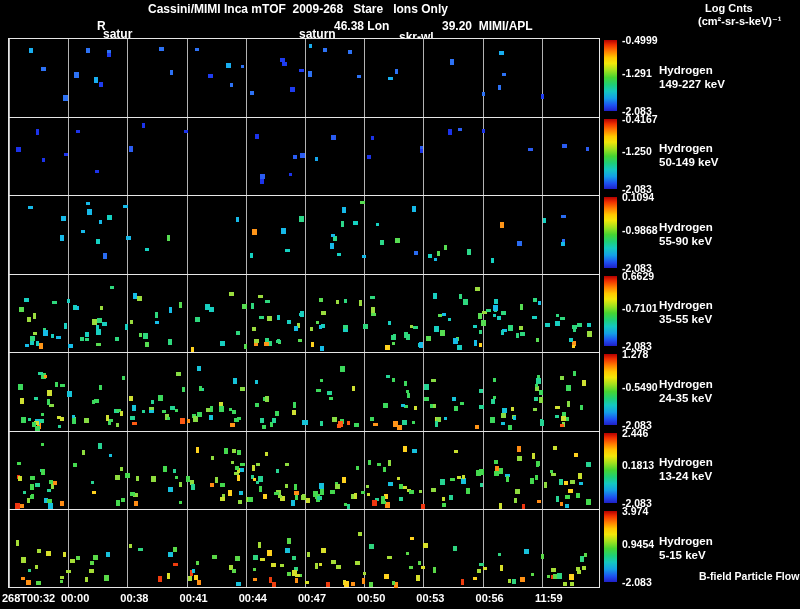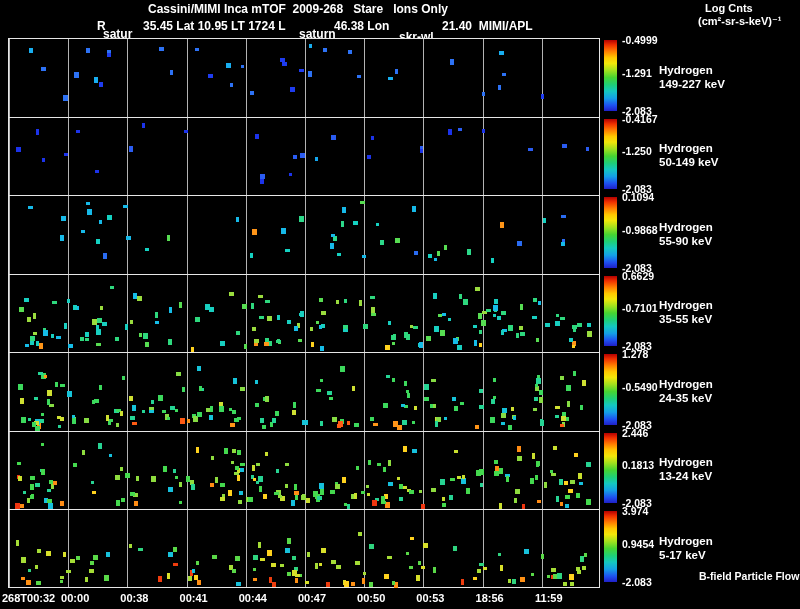--- a/index.html
+++ b/index.html
@@ -52,23 +52,22 @@
 </style>
 </head>
 <body>
 
 <div class="screen">
 
   <span class="hdr hdr-title">Cassini/MIMI Inca mTOF  2009-268   Stare   Ions Only</span>
   <span class="hdr hdr-logcnts">Log Cnts</span>
   <span class="hdr hdr-units">(cm²-sr-s-keV)⁻¹</span>
   <span class="hdr hdr-r">R</span>
-  <span class="hdr hdr-mid1">35.45 Lat 10.95 LT 1724 L</span>
   <span class="hdr hdr-lon">46.38 Lon</span>
-  <span class="hdr hdr-end">21.40  MIMI/APL</span>
+  <span class="hdr hdr-end">39.20  MIMI/APL</span>
   <span class="hdr ov1">satur</span>
   <span class="hdr ov2">saturn</span>
   <span class="hdr ov3">skr-wl</span>
 
   <section class="row" style="top:38px;height:79px">
     <div class="panel">
       <div class="grid"></div>
       <div class="dots">
           <div class="dot" style="left: 50.62%; top: 40.98%; width: 4px; height: 6px; background: rgb(45, 114, 245);"></div>
           <div class="dot" style="left: 53.19%; top: 11.28%; width: 4px; height: 4px; background: rgb(45, 114, 245);"></div>
@@ -894,31 +893,31 @@
           <div class="dot" style="left: 64.92%; top: 91.86%; width: 3px; height: 4px; background: rgb(90, 217, 72);"></div>
           <div class="dot" style="left: 10.31%; top: 63.38%; width: 5px; height: 4px; background: rgb(165, 221, 54);"></div>
         </div>
     </div>
     <div class="cbar"></div>
     <span class="cbv cb-top">3.974</span>
     <span class="cbv cb-mid">0.9454</span>
     <span class="cbv cb-bot">-2.083</span>
     <div class="rlabel">
       <div>Hydrogen</div>
-      <div>5-17 keV</div>
+      <div>5-15 keV</div>
     </div>
   </section>
 
   <div class="xaxis" id="xaxis">
       <span class="tick" style="left: 2px;">268T00:32</span>
       <span class="tick" style="left: 75.2px; transform: translateX(-50%);">00:00</span>
       <span class="tick" style="left: 134.4px; transform: translateX(-50%);">00:38</span>
       <span class="tick" style="left: 193.6px; transform: translateX(-50%);">00:41</span>
       <span class="tick" style="left: 252.8px; transform: translateX(-50%);">00:44</span>
       <span class="tick" style="left: 312px; transform: translateX(-50%);">00:47</span>
       <span class="tick" style="left: 371.2px; transform: translateX(-50%);">00:50</span>
       <span class="tick" style="left: 430.4px; transform: translateX(-50%);">00:53</span>
-      <span class="tick" style="left: 489.6px; transform: translateX(-50%);">18:56</span>
+      <span class="tick" style="left: 489.6px; transform: translateX(-50%);">00:56</span>
       <span class="tick" style="left: 548.8px; transform: translateX(-50%);">11:59</span>
     </div>
 
   <span class="bfield">B-field Particle Flow</span>
 </div>
 
 </body></html>

